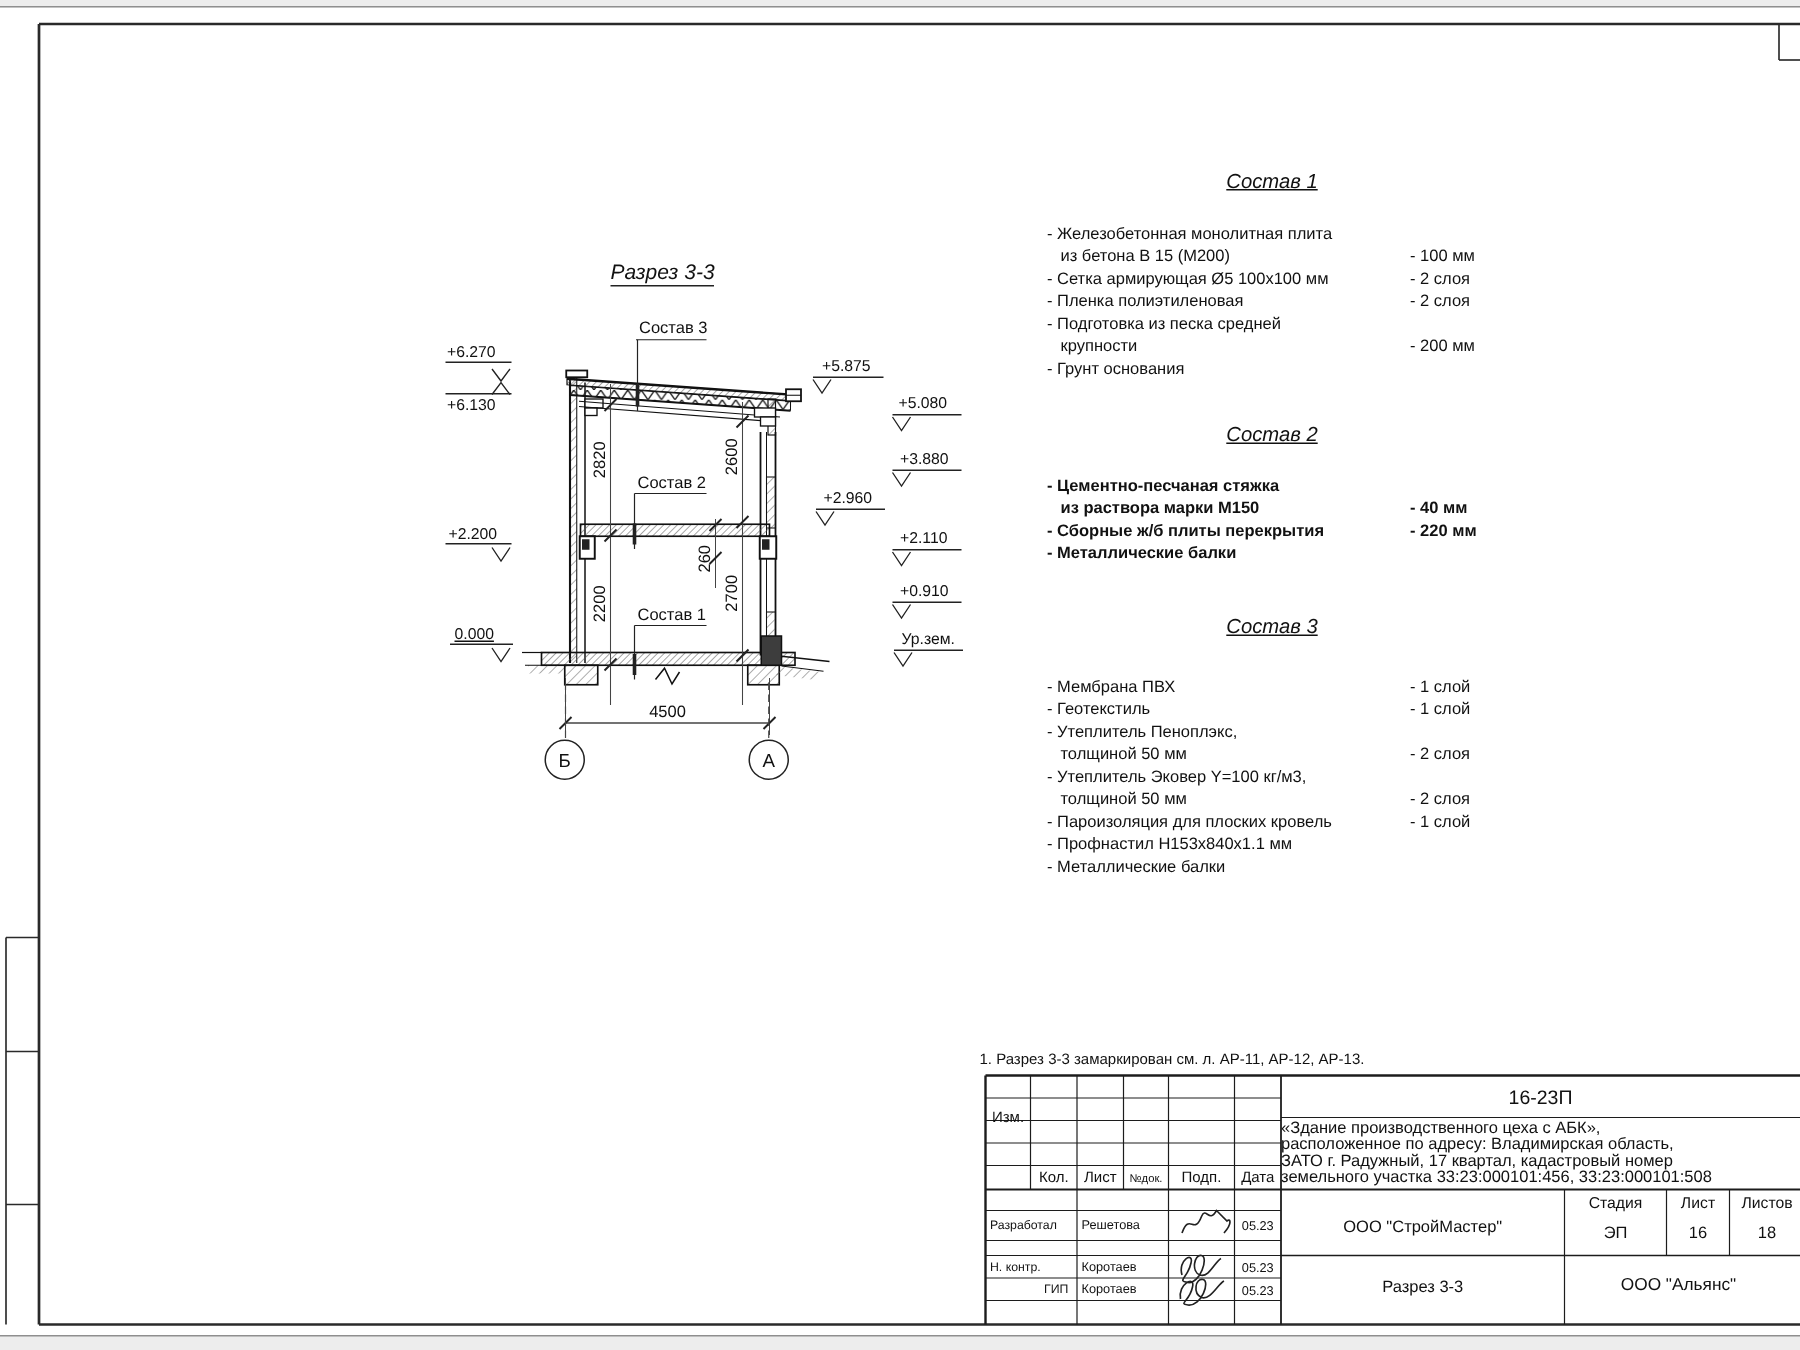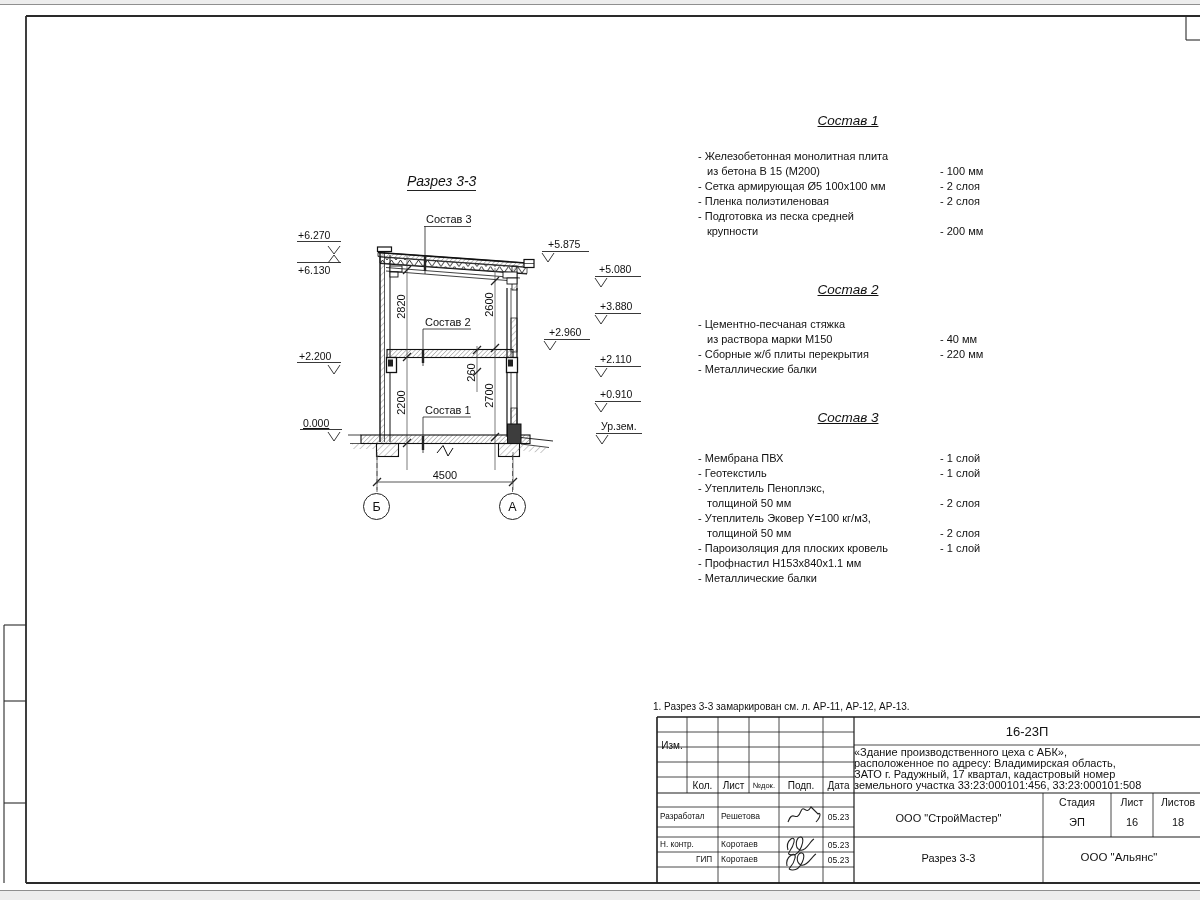--- a/index.html
+++ b/index.html
@@ -260,25 +260,31 @@
           </div>
           <div class="comp-val">-  2 слоя</div>
         </div>
         <div class="comp-row">
           <div class="comp-text">
             <div>- Подготовка из песка средней</div>
             <div class="cont">крупности</div>
           </div>
           <div class="comp-val">- 200 мм</div>
         </div>
+        <div class="comp-row">
+          <div class="comp-text">
+            <div>- Грунт основания</div>
+          </div>
+          <div class="comp-val"></div>
+        </div>
       </div>
   </div>
   <div class="comp" style="left:698px;top:282px;">
     <div class="comp-title">Состав 2</div>
-    <div class="comp-items" style="margin-top:20px;">
+    <div class="comp-items" style="margin-top:20px;font-weight:bold;">
         <div class="comp-row">
           <div class="comp-text">
             <div>- Цементно-песчаная стяжка</div>
             <div class="cont">из раствора марки М150</div>
           </div>
           <div class="comp-val">- 40 мм</div>
         </div>
         <div class="comp-row">
           <div class="comp-text">
             <div>- Сборные ж/б плиты перекрытия</div>

